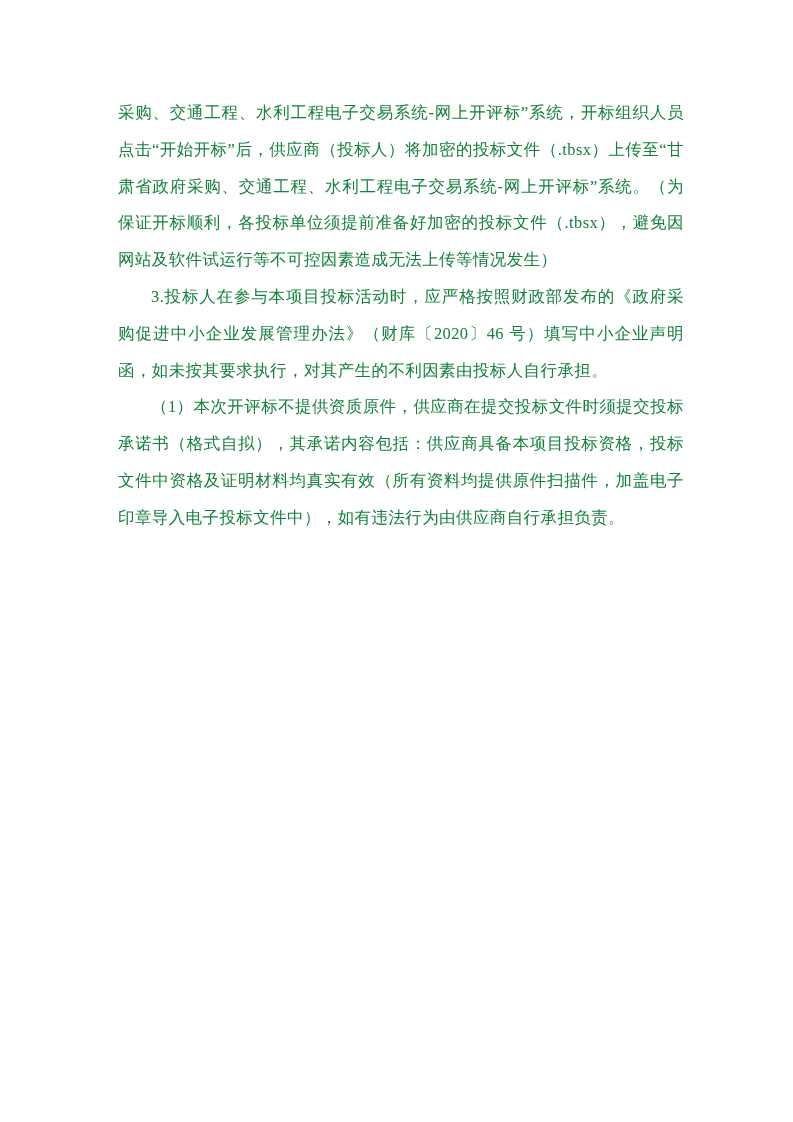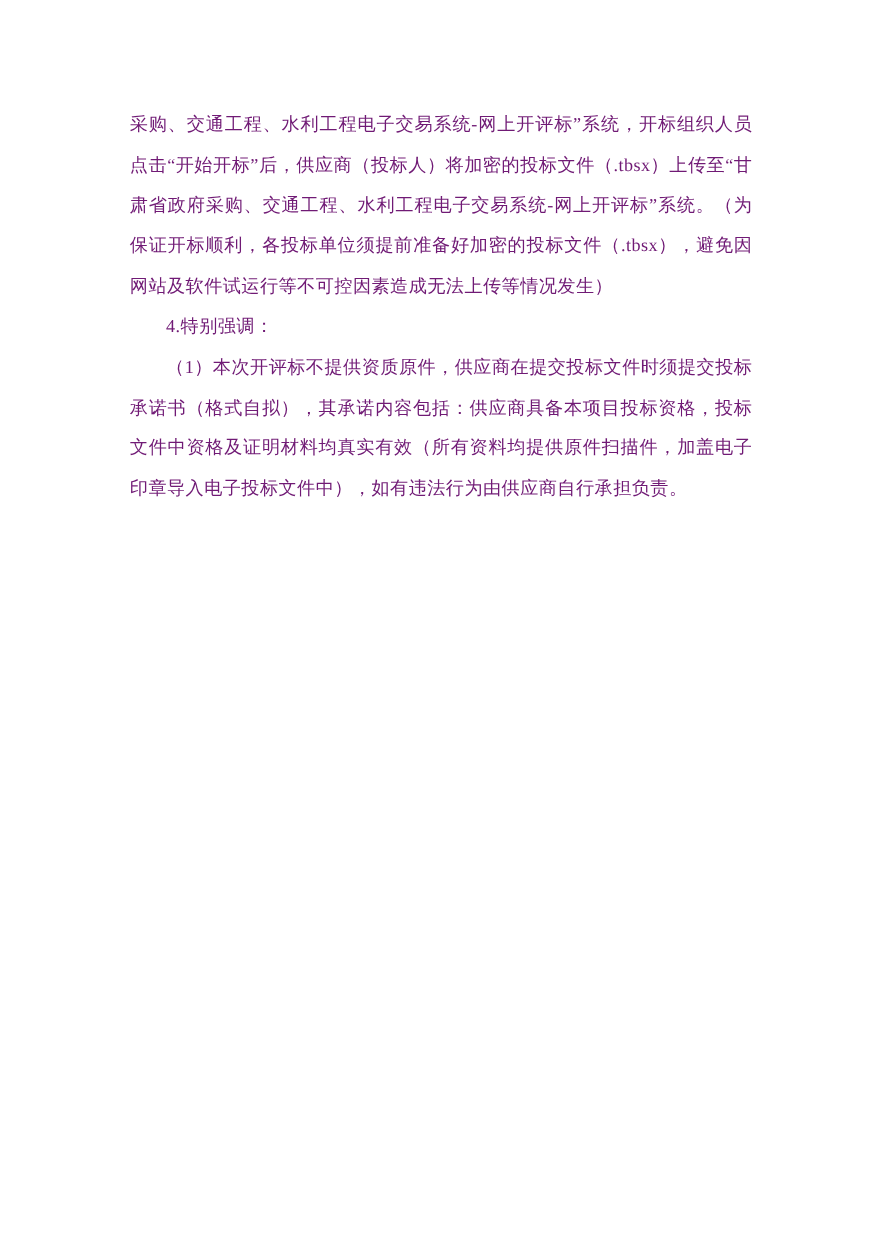--- a/index.html
+++ b/index.html
@@ -20,32 +20,32 @@
     left: 118px;
     top: 95px;
     width: 566px;
   }
   .para {
     margin: 0;
     padding: 0;
     font-family: "Liberation Serif", "DejaVu Serif", serif;
     font-size: 16.5px;
     line-height: 36.8px;
-    color: #701a75;
+    color: #15803d;
     text-align: justify;
     letter-spacing: 0.4px;
     text-indent: 2em;
     word-break: break-all;
   }
   .para.no-indent {
     text-indent: 0;
   }
 </style>
 </head>
 <body>
 
 <div class="page">
   <div class="content">
     <p class="para no-indent">采购、交通工程、水利工程电子交易系统-网上开评标”系统，开标组织人员点击“开始开标”后，供应商（投标人）将加密的投标文件（.tbsx）上传至“甘肃省政府采购、交通工程、水利工程电子交易系统-网上开评标”系统。（为保证开标顺利，各投标单位须提前准备好加密的投标文件（.tbsx），避免因网站及软件试运行等不可控因素造成无法上传等情况发生）</p>
-    <p class="para">4.特别强调：</p>
+    <p class="para">3.投标人在参与本项目投标活动时，应严格按照财政部发布的《政府采购促进中小企业发展管理办法》（财库〔2020〕46 号）填写中小企业声明函，如未按其要求执行，对其产生的不利因素由投标人自行承担。</p>
     <p class="para">（1）本次开评标不提供资质原件，供应商在提交投标文件时须提交投标承诺书（格式自拟），其承诺内容包括：供应商具备本项目投标资格，投标文件中资格及证明材料均真实有效（所有资料均提供原件扫描件，加盖电子印章导入电子投标文件中），如有违法行为由供应商自行承担负责。</p>
   </div>
 </div>
 
 </body></html>

